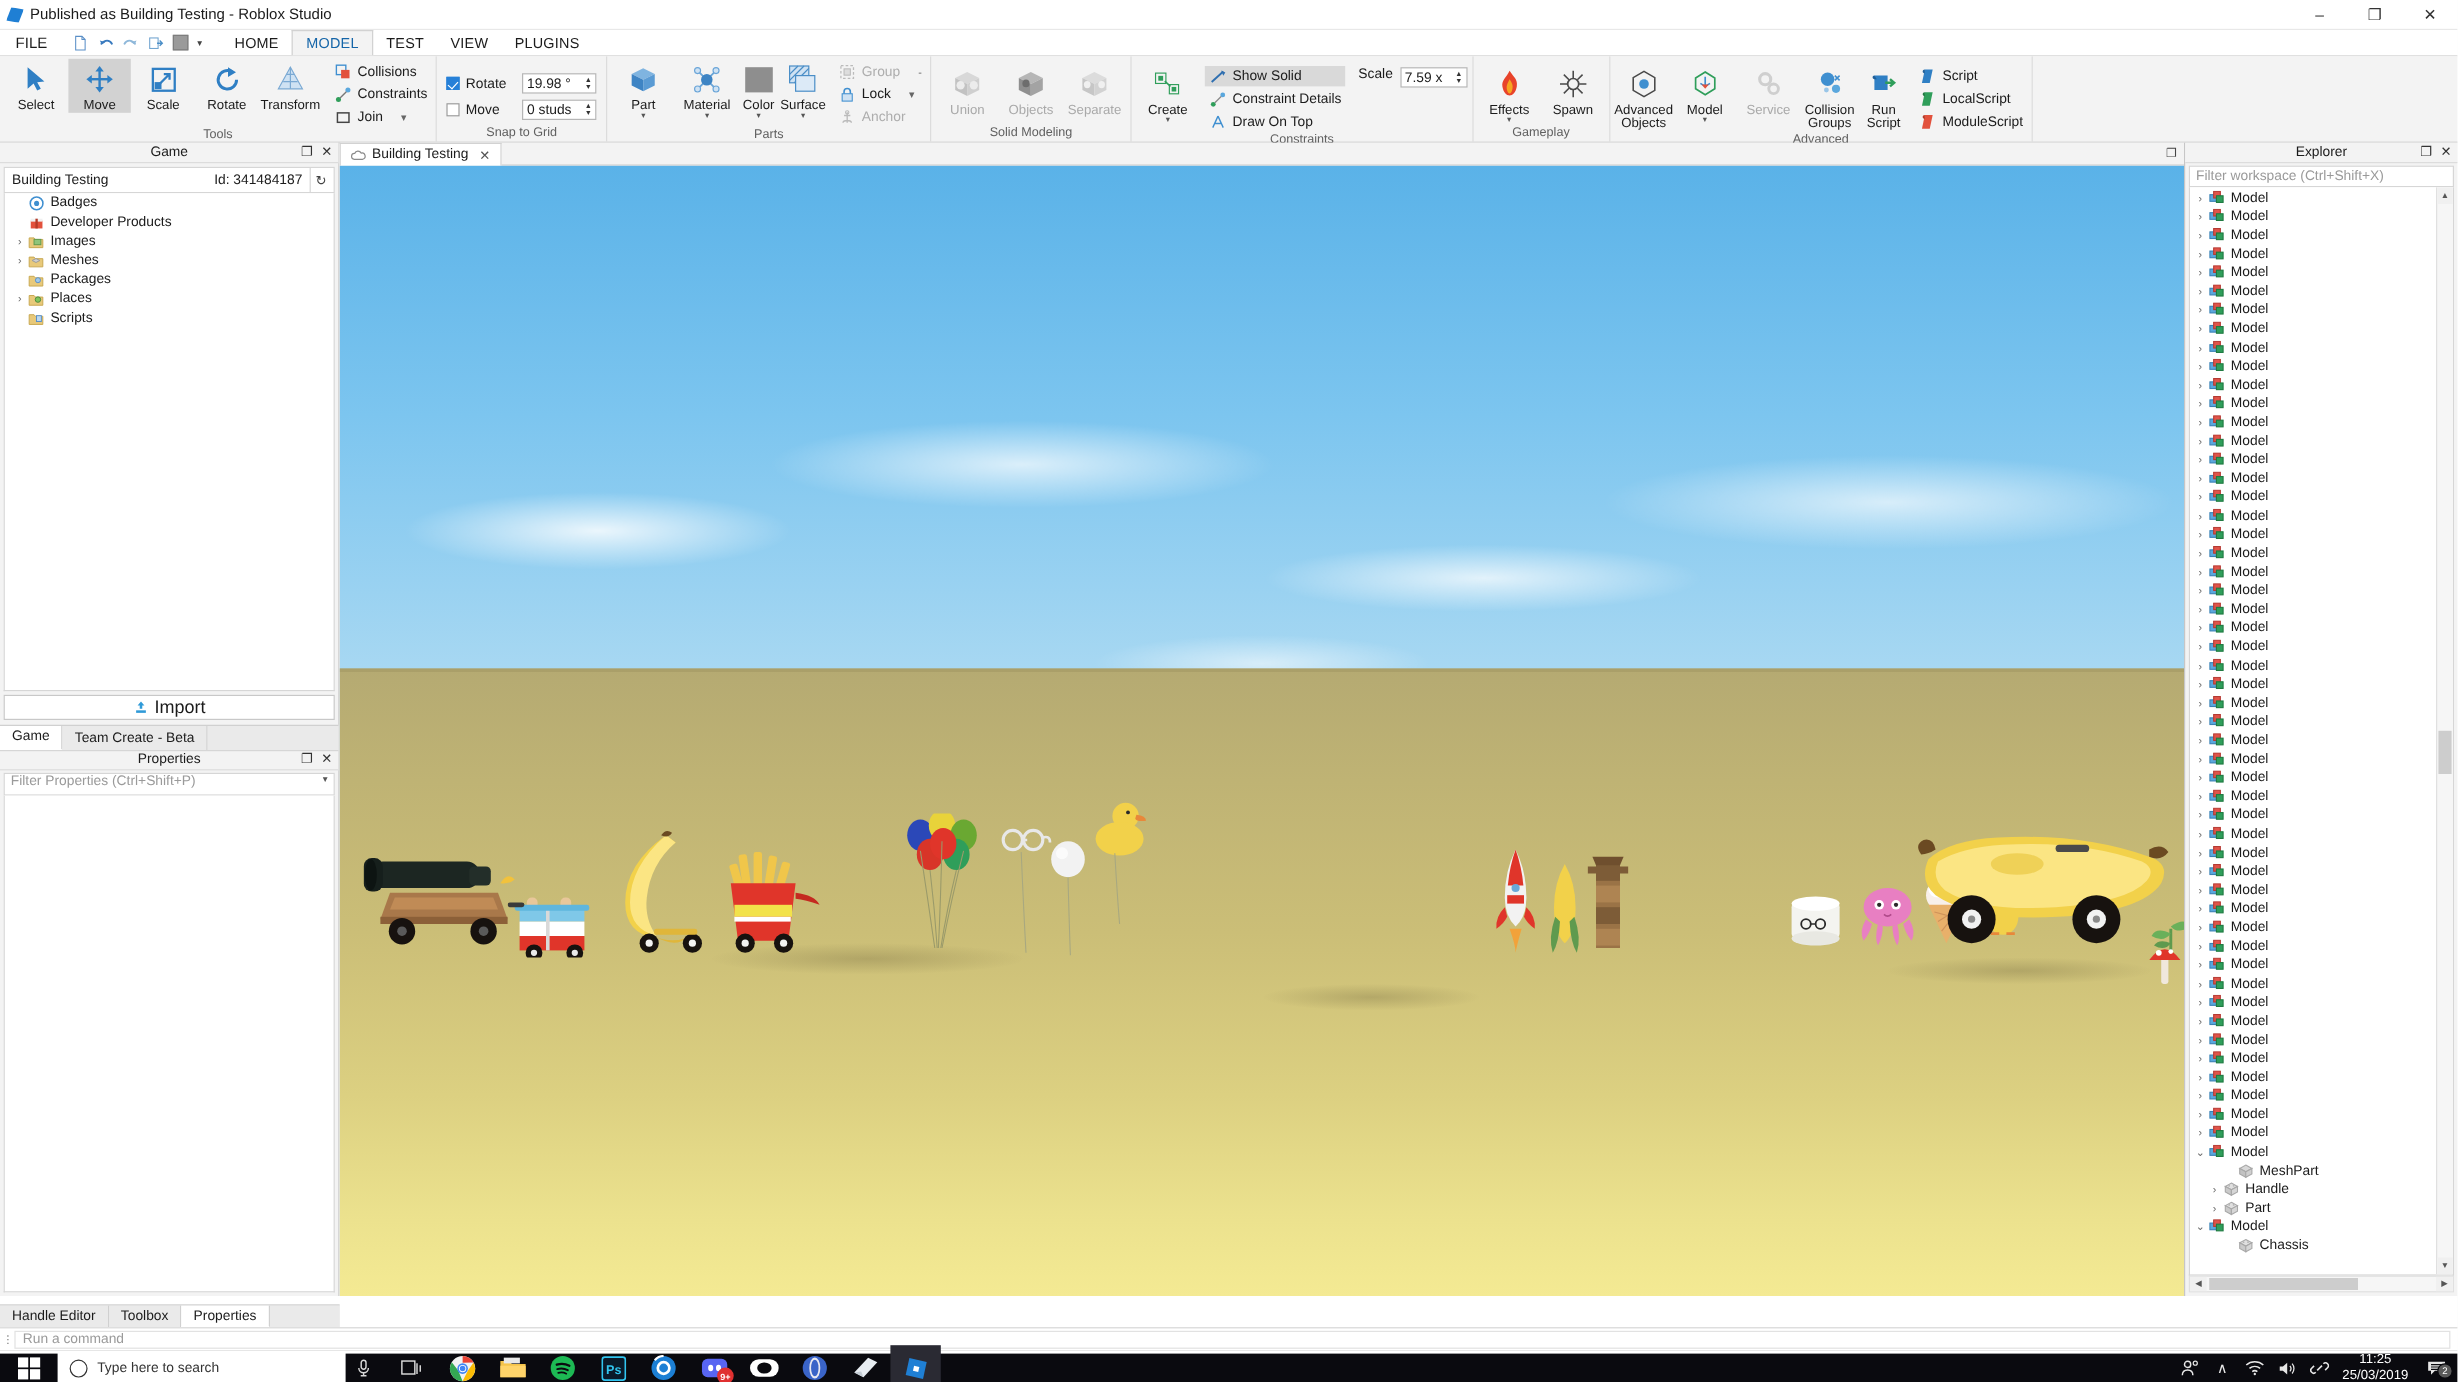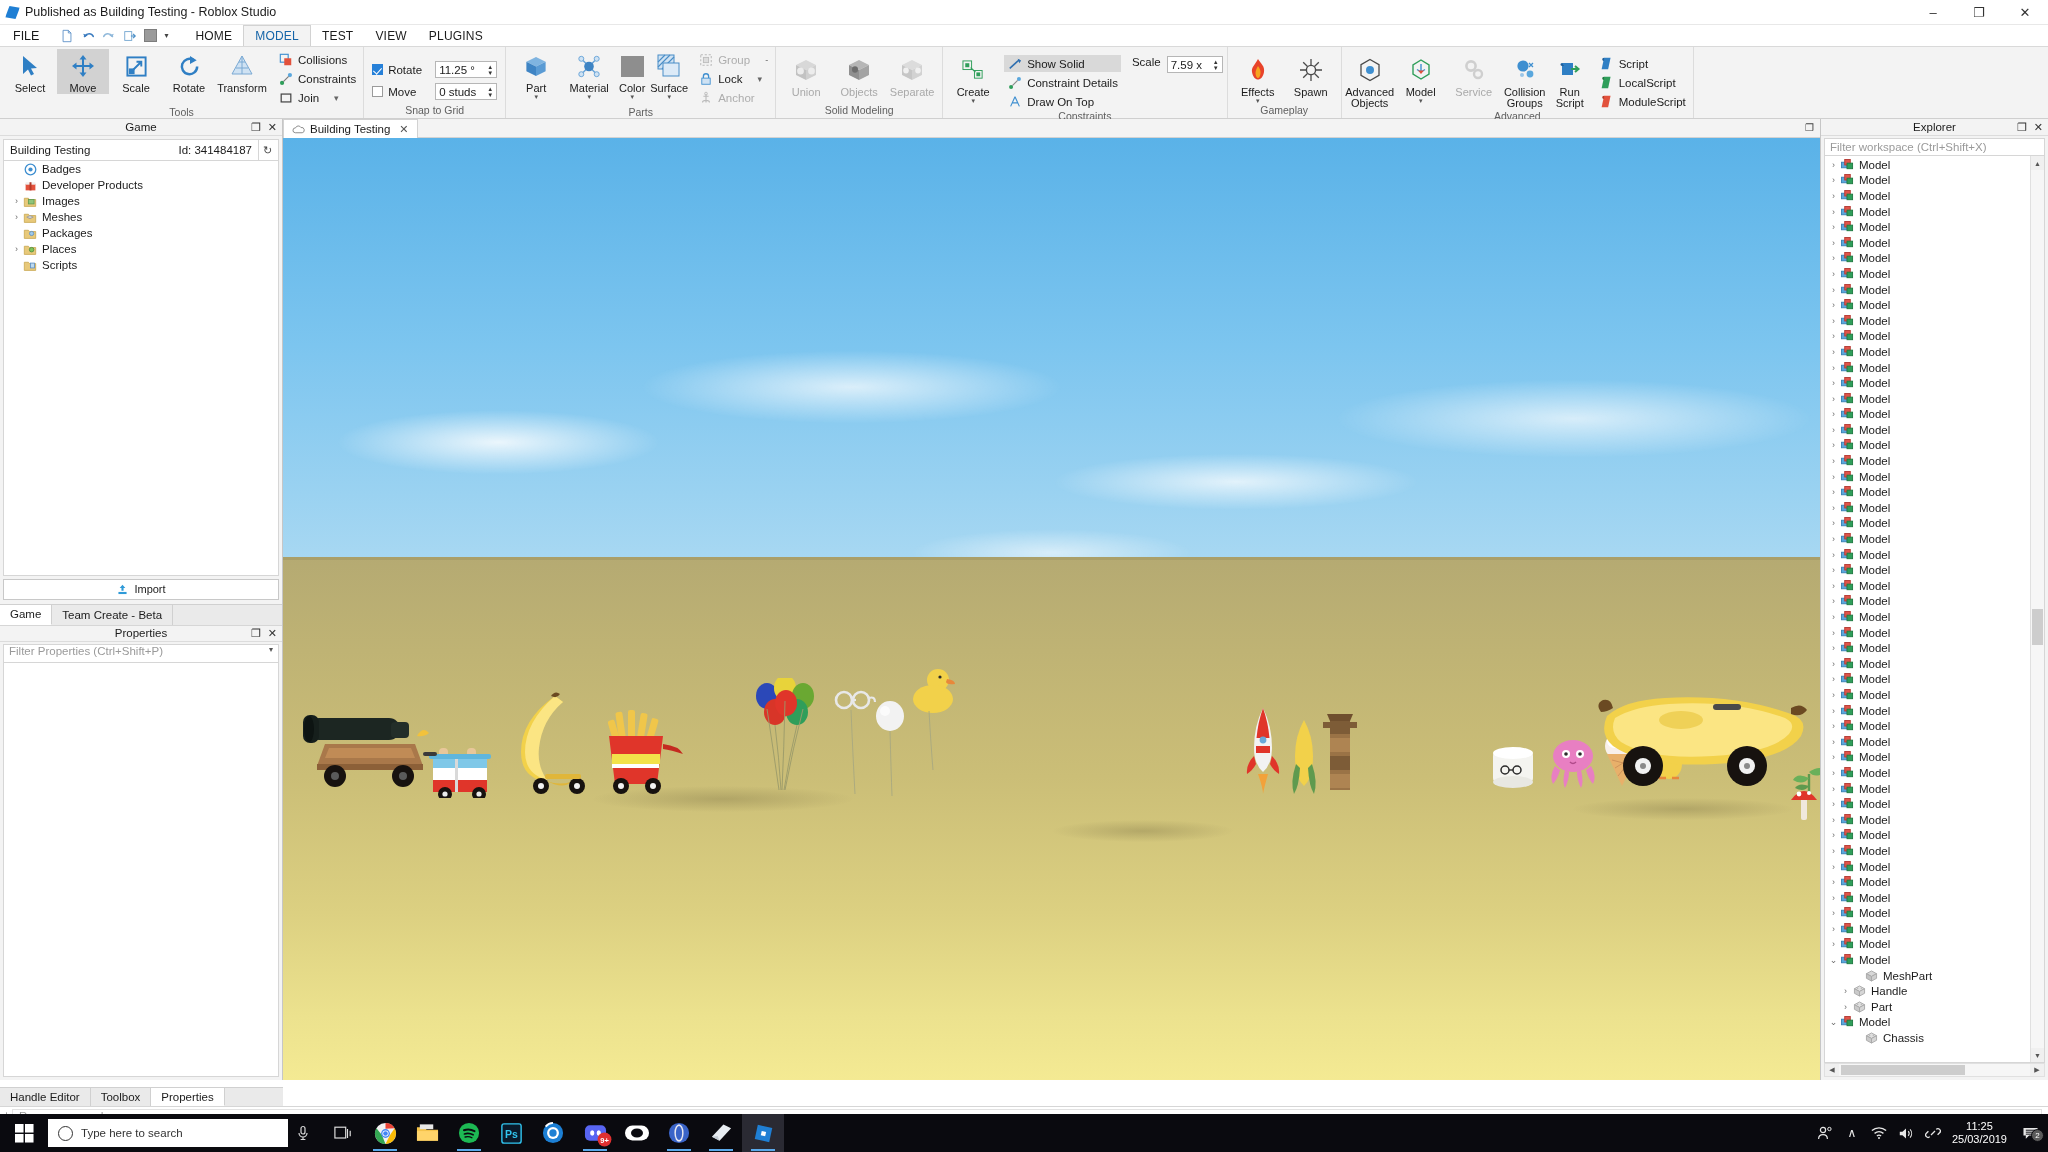--- a/index.html
+++ b/index.html
@@ -135,21 +135,21 @@
     display: flex; align-items: center; justify-content: center; color: #444; font-size: 11px;
   }
   .tree { background: #fff; flex: 1; overflow: hidden; border: 1px solid #d6d6d6; border-top: none; margin: 0 3px; }
   .tnode { display: flex; align-items: center; height: 16px; padding-left: 6px; font-size: 11.5px; color: #1b1b1b; }
   .tarrow { width: 13px; font-size: 9px; color: #6a6a6a; text-align: center; }
   .ticon { width: 14px; height: 14px; margin-right: 5px; display: flex; align-items: center; justify-content: center; }
   .import-wrap { margin: 0 3px; padding: 3px 0 4px 0; }
   .import-btn {
     height: 21px; background: #fff; border: 1px solid #c8c8c8;
     display: flex; align-items: center; justify-content: center; gap: 5px;
-    font-size: 11px; color: #1b1b1b;
+    font-size: 15px; color: #1b1b1b;
   }
   .dock-tabs { display: flex; height: 21px; background: #eaeaea; border-top: 1px solid #d0d0d0; }
   .dock-tab {
     padding: 0 10px; display: flex; align-items: center; font-size: 11.5px;
     color: #1b1b1b; border-right: 1px solid #d0d0d0; background: #eaeaea;
   }
   .dock-tab.active { background: #fff; border-bottom: 1px solid #fff; }
   .filterbar {
     height: 19px; background: #fff; border: 1px solid #d6d6d6; margin: 2px 3px 0 3px;
     display: flex; padding: 0 5px; font-size: 11.5px; color: #9a9a9a;
@@ -239,21 +239,21 @@
   }
   .cmd-grip { width: 12px; text-align: center; font-size: 9px; color: #777; letter-spacing: -1px; }
   .cmd-input {
     flex: 0 0 2030px; height: 15px; border: 1px solid #e2e2e2;
     display: flex; align-items: center; padding-left: 6px; font-size: 11.5px; color: #9a9a9a;
   }
   .whitestrip { position: absolute; left: 0; bottom: 0; width: 2048px; height: 26px; background: #fff; }
 
   
   .taskbar {
-    position: absolute; left: 0; bottom: 0; width: 2048px; height: 38px;
+    position: absolute; left: 0; bottom: 0; width: 2048px; height: 24px;
     background: #0a0a0f; display: flex; align-items: center; z-index: 40;
   }
   .tb-start { width: 48px; height: 38px; display: flex; align-items: center; justify-content: center; }
   .tb-search {
     width: 240px; height: 28px; background: #fff; display: flex; align-items: center;
     gap: 8px; padding-left: 10px; margin-left: 0px; color: #333; font-size: 11.5px;
   }
   .tb-circ { width: 15px; height: 15px; border: 1.6px solid #333; border-radius: 50%; }
   .tb-mic { width: 30px; display: flex; align-items: center; justify-content: center; }
   .tb-icons { display: flex; align-items: center; gap: 0px; margin-left: 4px; }
@@ -428,21 +428,21 @@
       </div>
       <div class="rgroup-label">Tools</div>
     </div>
 
     <div class="rgroup" style="padding-left:8px;padding-right:8px;">
       <div class="rgroup-body" style="flex-direction:column;justify-content:center;padding-top:8px;gap:4px;">
         <div class="chkrow">
           <span class="chkbox on"></span>
           <span class="chklbl">Rotate</span>
           <span class="spin">
-            <span class="val">11.25 °</span>
+            <span class="val">19.98 °</span>
             <span class="arrows">
                 <span>▲</span>
                 <span>▼</span>
               </span>
           </span>
         </div>
         <div class="chkrow">
           <span class="chkbox"></span>
           <span class="chklbl">Move</span>
           <span class="spin">

